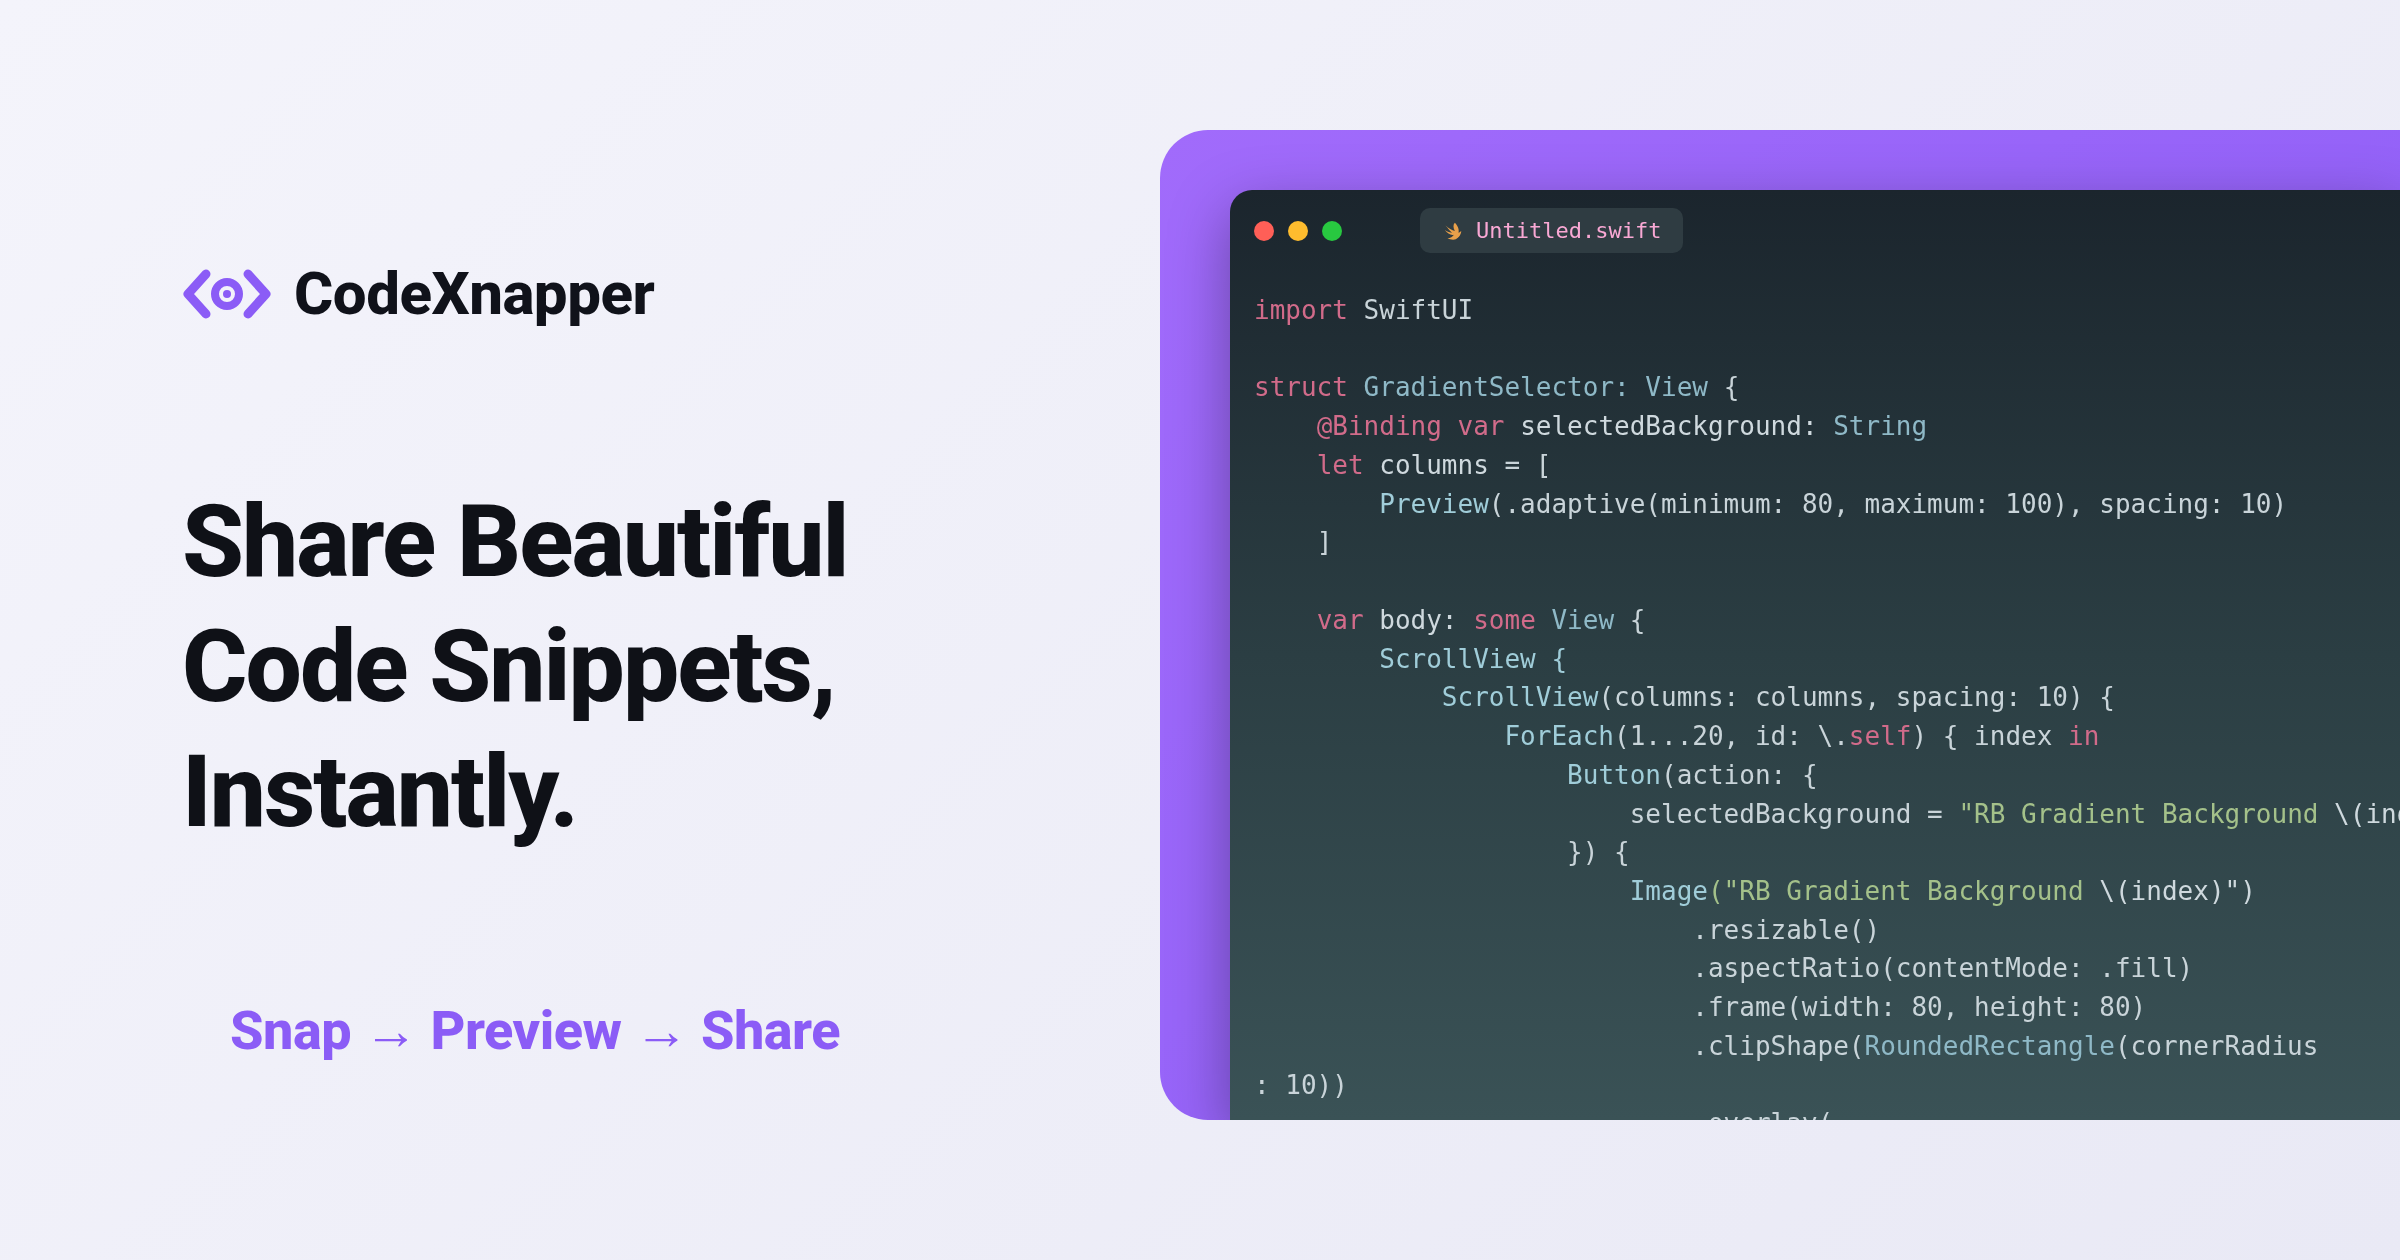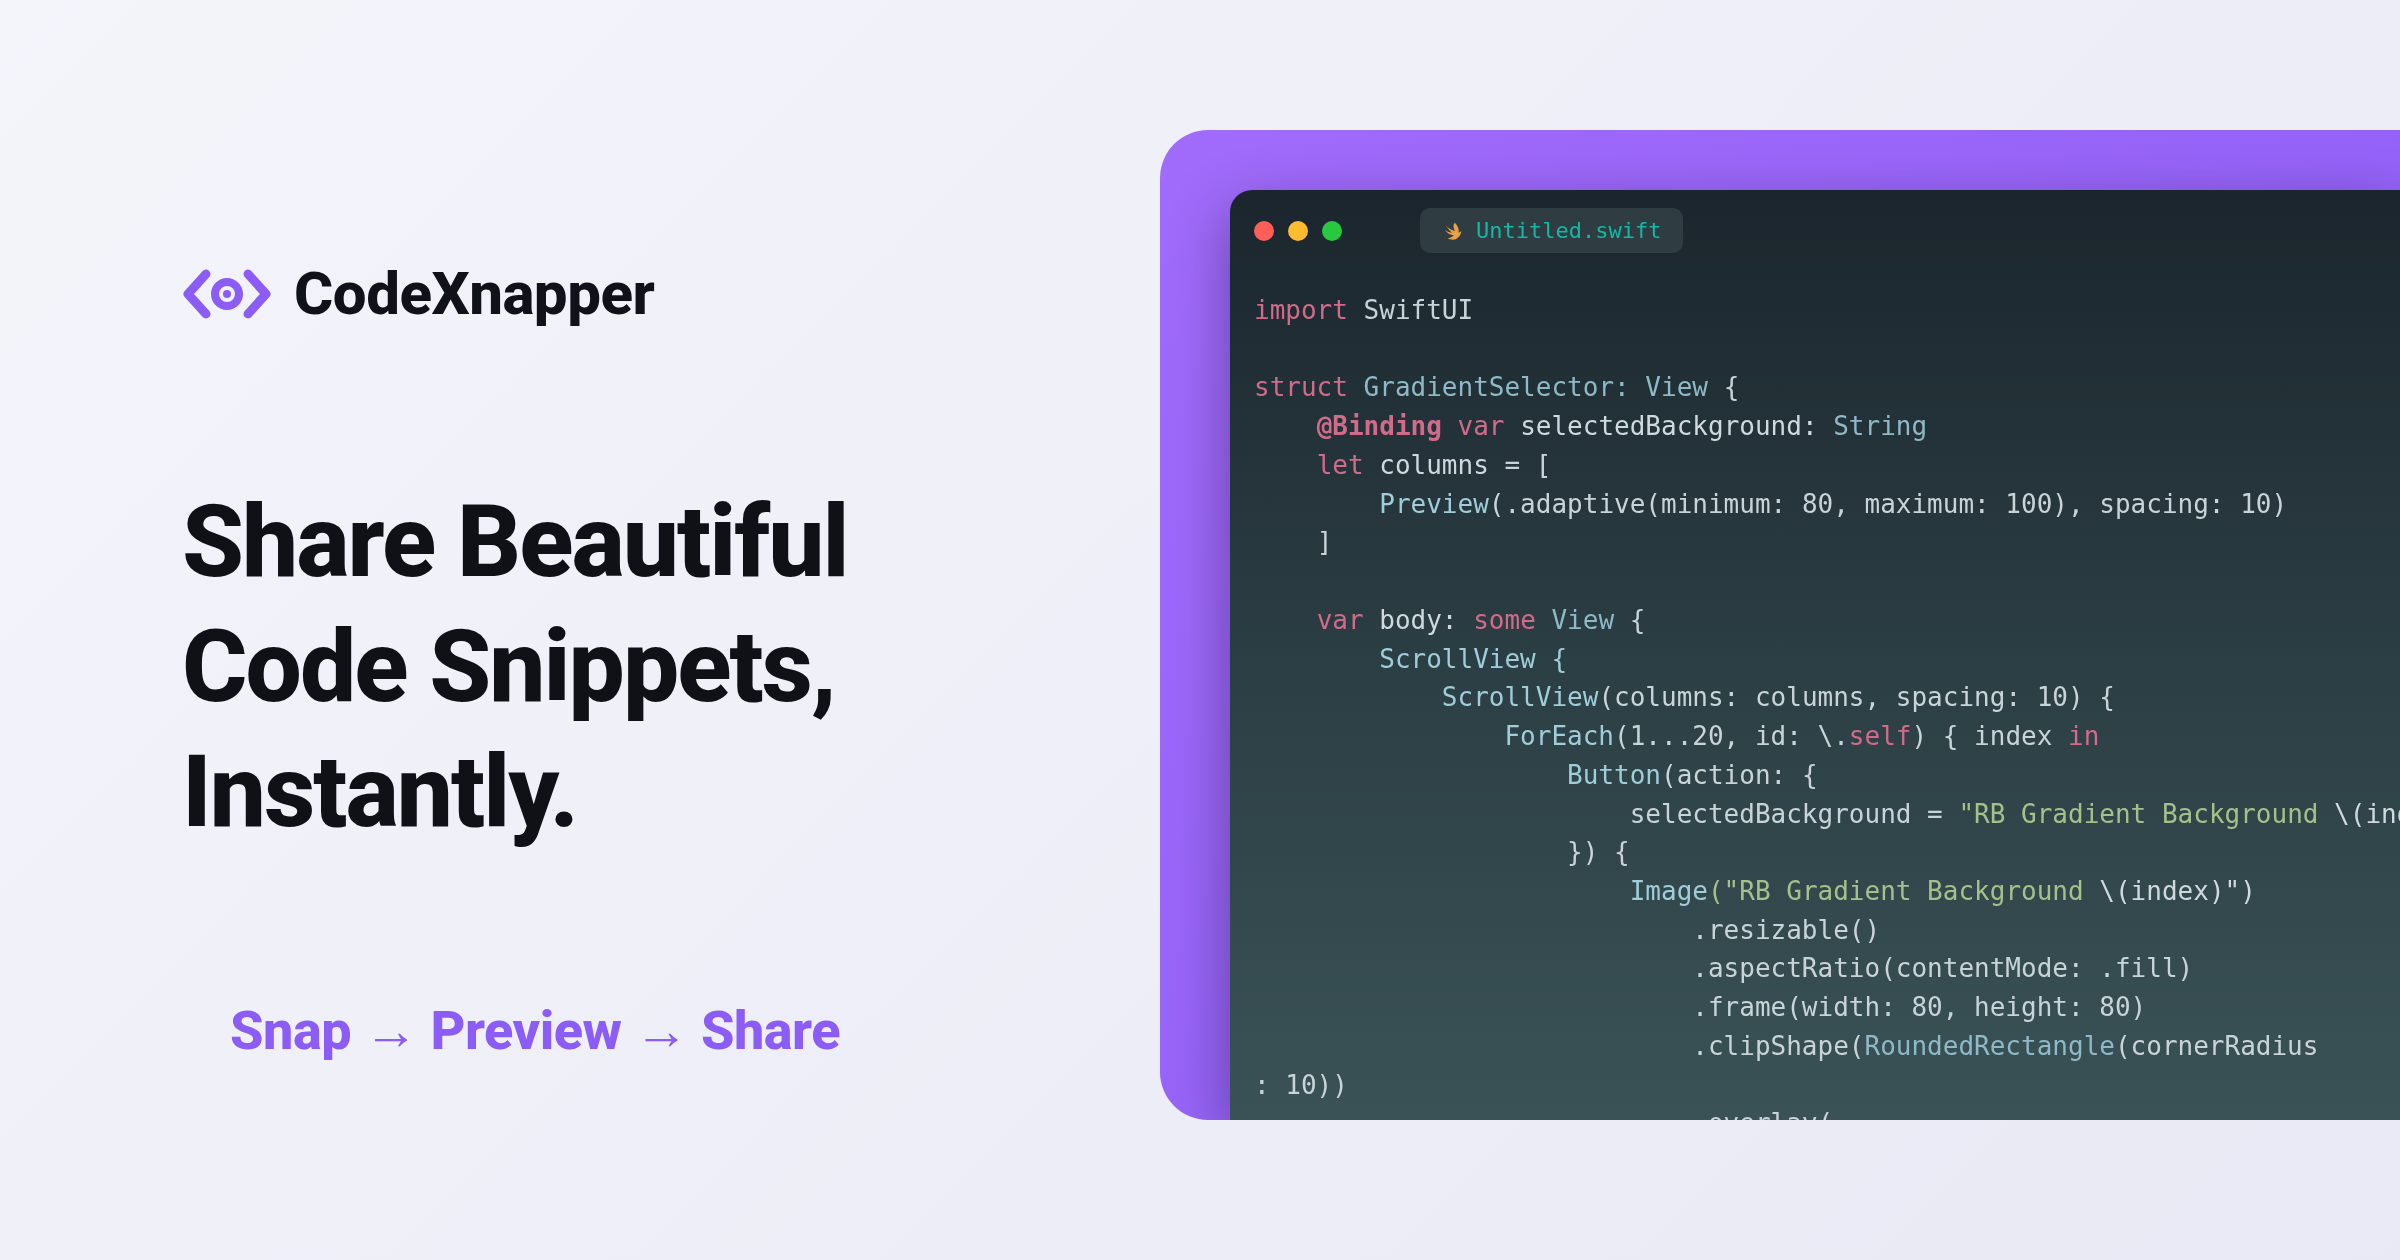--- a/index.html
+++ b/index.html
@@ -84,34 +84,34 @@
     display: flex;
     align-items: center;
     gap: 12px;
     background: #2f3c42;
     border-radius: 10px;
     padding: 10px 22px;
     margin-left: 50px;
   }
   .tab-icon { width: 22px; height: 22px; color: #e8a04a; }
   .tab-label {
-    color: #14b8a6;
+    color: #f9a8d4;
     font-size: 22px;
     font-family: ui-monospace, "SF Mono", Menlo, Monaco, Consolas, monospace;
   }
   .code {
     padding: 20px 6px 0 24px;
     font-family: ui-monospace, "SF Mono", Menlo, Monaco, Consolas, monospace;
     font-size: 26px;
     line-height: 1.49;
     color: #c9d4d9;
     white-space: pre;
   }
   .kw  { color: #d16b8a; }   
-  .at  { color: #d16b8a; font-weight: bold; }   
+  .at  { color: #d16b8a; }   
   .typ { color: #8fb9c7; }   
   .fn  { color: #a0cdd9; }
   .id  { color: #cfd9de; }
   .str { color: #a4c18a; }
   .swiftui { color: #c9d4d9; }
 </style>
 </head>
 <body>
 
 <div class="left">

